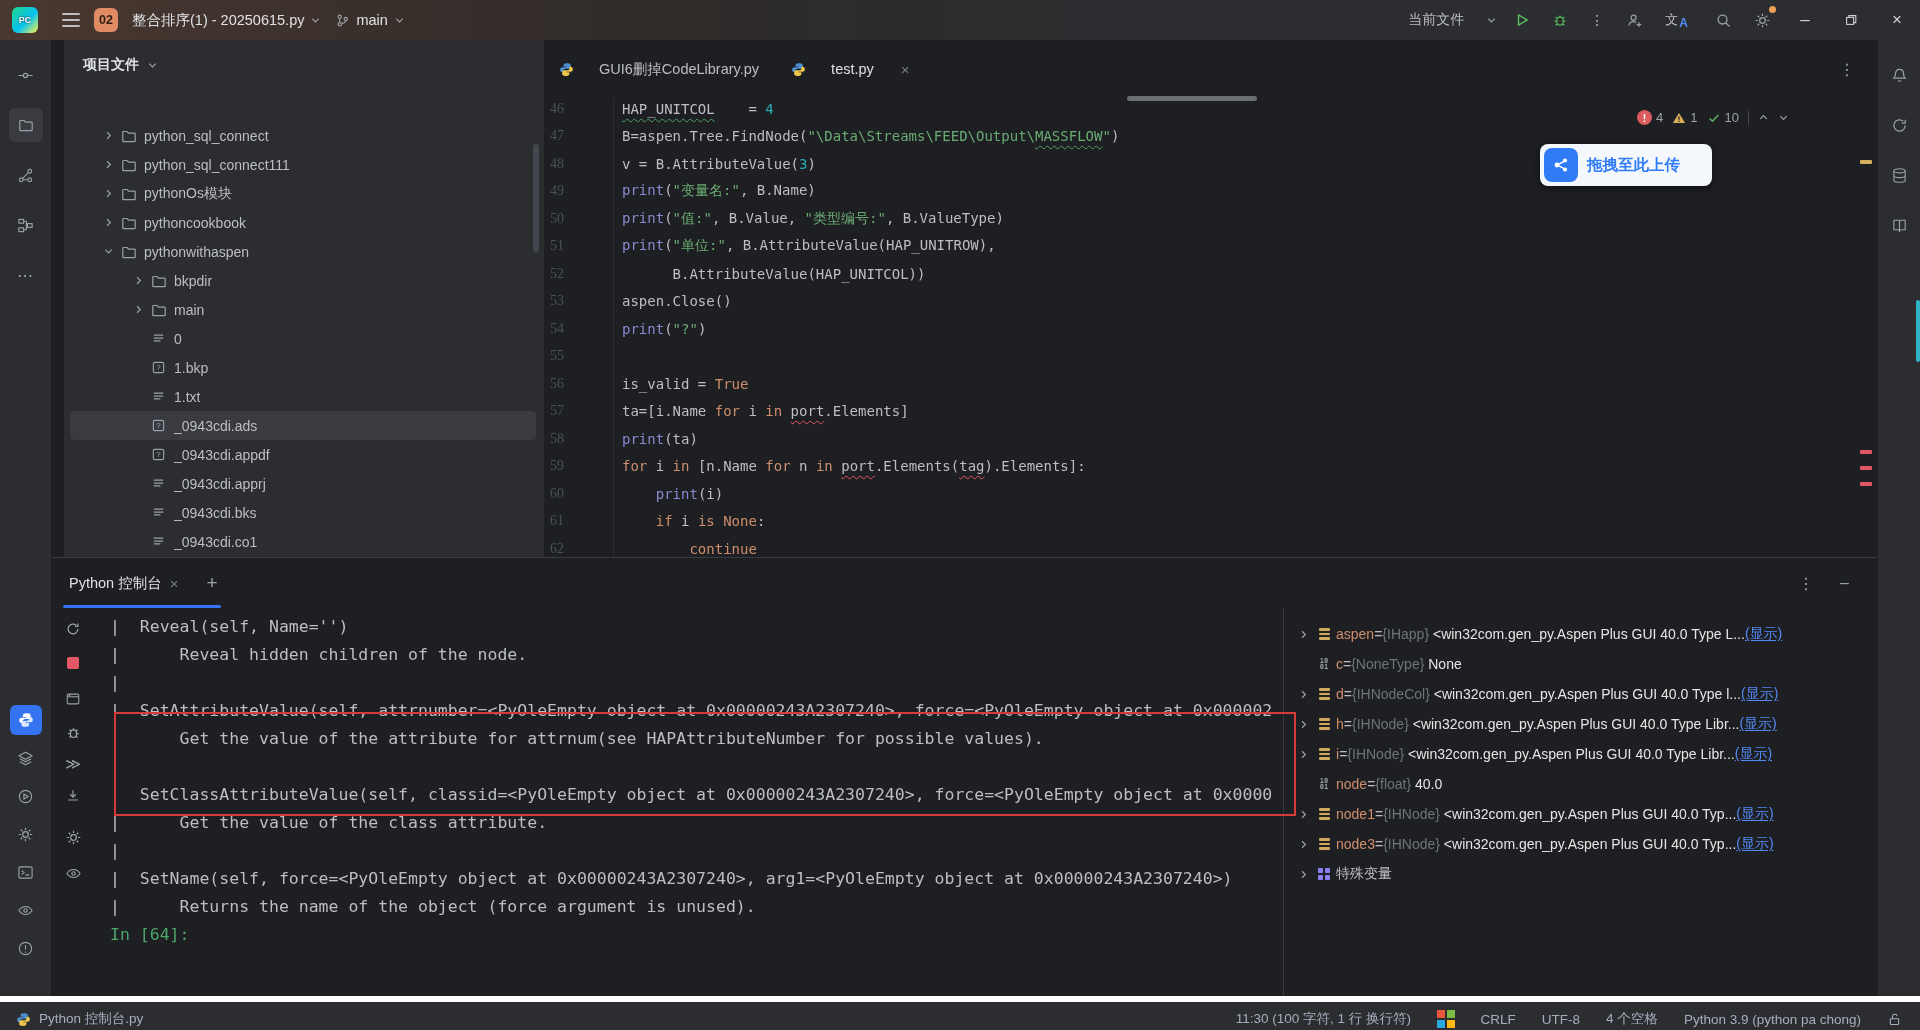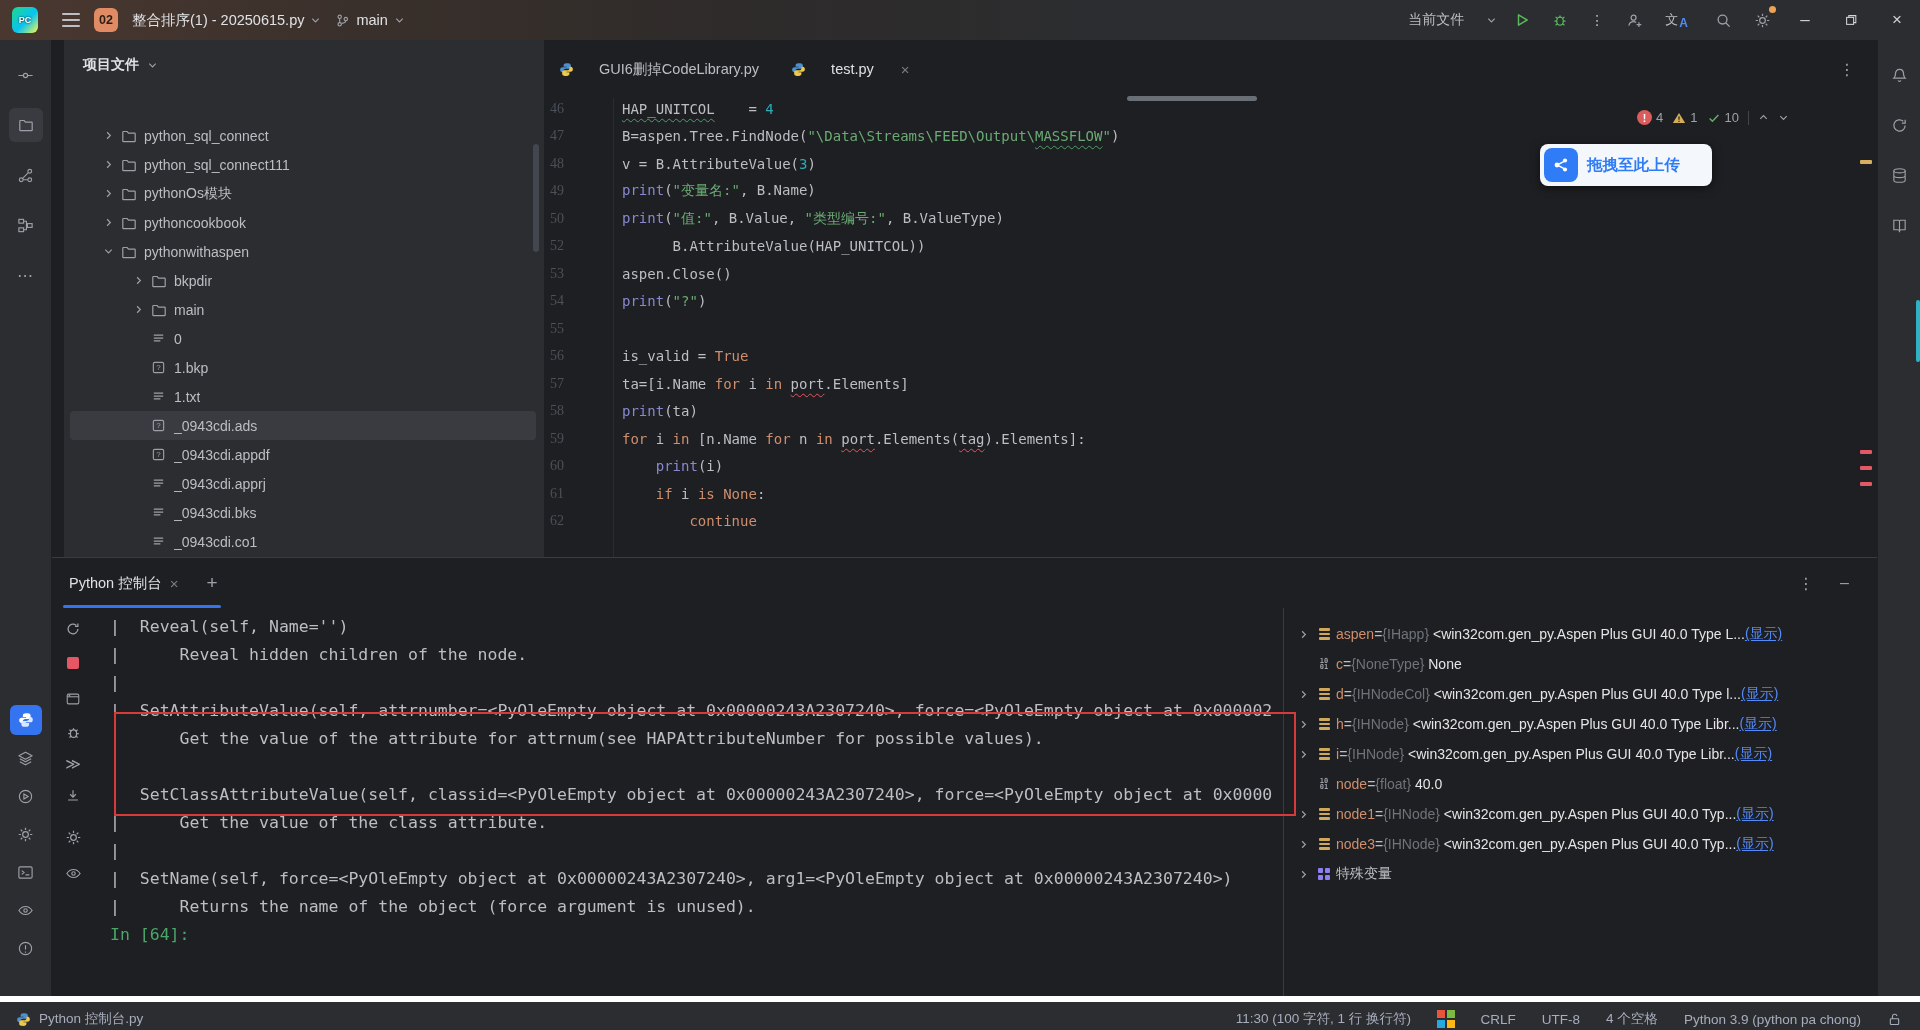--- a/index.html
+++ b/index.html
@@ -669,20 +669,21 @@
     </div>
     <div class="tab-underline"></div>
     <div class="code-area">
       <div class="gutline"></div>
       <div class="code-lines">
           <div class="cline"><span class="lnum">46</span><span class="ctxt"><span class="d ug">HAP_UNITCOL</span><span class="d">    = </span><span class="num">4</span></span></div>
           <div class="cline"><span class="lnum">47</span><span class="ctxt"><span class="d">B=aspen.Tree.FindNode(</span><span class="str">"\Data\Streams\FEED\Output\</span><span class="str ug">MASSFLOW</span><span class="str">"</span><span class="d">)</span></span></div>
           <div class="cline"><span class="lnum">48</span><span class="ctxt"><span class="d">v = B.AttributeValue(</span><span class="num">3</span><span class="d">)</span></span></div>
           <div class="cline"><span class="lnum">49</span><span class="ctxt"><span class="fn">print</span><span class="d">(</span><span class="str">"变量名:"</span><span class="d">, B.Name)</span></span></div>
           <div class="cline"><span class="lnum">50</span><span class="ctxt"><span class="fn">print</span><span class="d">(</span><span class="str">"值:"</span><span class="d">, B.Value, </span><span class="str">"类型编号:"</span><span class="d">, B.ValueType)</span></span></div>
+          <div class="cline"><span class="lnum">51</span><span class="ctxt"><span class="fn">print</span><span class="d">(</span><span class="str">"单位:"</span><span class="d">, B.AttributeValue(HAP_UNITROW),</span></span></div>
           <div class="cline"><span class="lnum">52</span><span class="ctxt"><span class="d">      B.AttributeValue(HAP_UNITCOL))</span></span></div>
           <div class="cline"><span class="lnum">53</span><span class="ctxt"><span class="d">aspen.Close()</span></span></div>
           <div class="cline"><span class="lnum">54</span><span class="ctxt"><span class="fn">print</span><span class="d">(</span><span class="str">"?"</span><span class="d">)</span></span></div>
           <div class="cline"><span class="lnum">55</span><span class="ctxt"></span></div>
           <div class="cline"><span class="lnum">56</span><span class="ctxt"><span class="d">is_valid = </span><span class="kw">True</span></span></div>
           <div class="cline"><span class="lnum">57</span><span class="ctxt"><span class="d">ta=[i.Name </span><span class="kw">for</span><span class="d"> i </span><span class="kw">in</span><span class="d"> </span><span class="d ur">port</span><span class="d">.Elements]</span></span></div>
           <div class="cline"><span class="lnum">58</span><span class="ctxt"><span class="fn">print</span><span class="d">(ta)</span></span></div>
           <div class="cline"><span class="lnum">59</span><span class="ctxt"><span class="kw">for</span><span class="d"> i </span><span class="kw">in</span><span class="d"> [n.Name </span><span class="kw">for</span><span class="d"> n </span><span class="kw">in</span><span class="d"> </span><span class="d ur">port</span><span class="d">.Elements(</span><span class="d ur">tag</span><span class="d">).Elements]:</span></span></div>
           <div class="cline"><span class="lnum">60</span><span class="ctxt"><span class="d">    </span><span class="fn">print</span><span class="d">(i)</span></span></div>
           <div class="cline"><span class="lnum">61</span><span class="ctxt"><span class="d">    </span><span class="kw">if</span><span class="d"> i </span><span class="kw">is</span><span class="d"> </span><span class="kw">None</span><span class="d">:</span></span></div>

